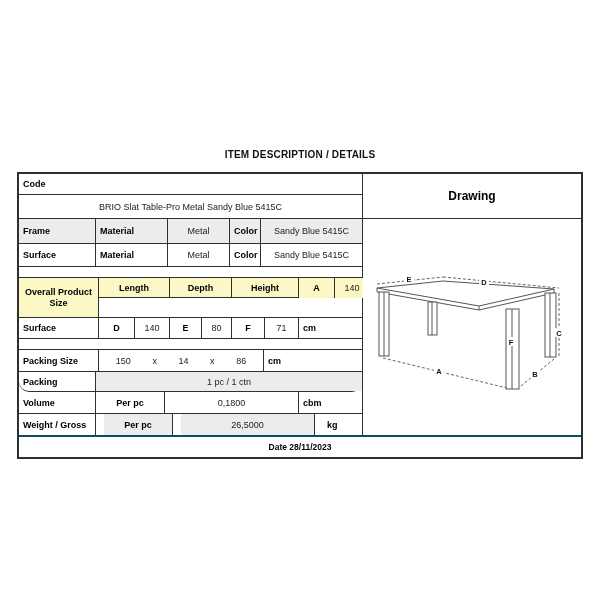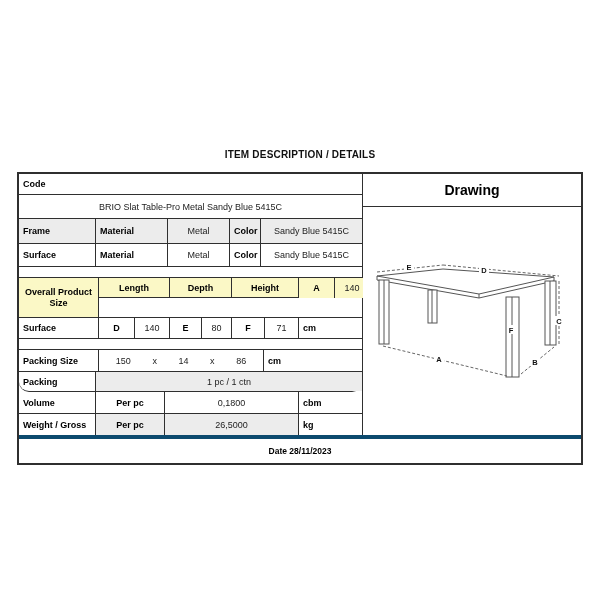--- a/index.html
+++ b/index.html
@@ -13,21 +13,21 @@
     font-size:10px;font-weight:bold;letter-spacing:.2px;color:#111;
   }
   .tbl{
     position:absolute;left:17px;top:172px;width:566px;
     border:2px solid #2f2f2f;background:#fff;
   }
   .body{display:flex;}
   .left{width:344px;border-right:1px solid #2f2f2f;}
   .right{flex:1;display:flex;flex-direction:column;}
   .row{display:flex;border-bottom:1px solid #2f2f2f;align-items:stretch;}
-  .row.last{border-bottom:none;}
+  .row.last{border-bottom:none;gap:8px;}
   .c{
     border-right:1px solid #2f2f2f;display:flex;align-items:center;justify-content:center;
     font-size:9px;color:#222;overflow:hidden;white-space:nowrap;
   }
   .c:last-child{border-right:none;}
   .lab{justify-content:flex-start;padding-left:4px;font-weight:bold;color:#000;}
   .bold{font-weight:bold;color:#000;}
   .gray{background:#ececec;}
   .yellow{background:#fbf8c6;}
   .spacer{height:11px;border-bottom:1px solid #2f2f2f;}
@@ -44,26 +44,26 @@
   .ops-label{
     width:80px;flex:none;border-right:1px solid #2f2f2f;display:flex;align-items:center;
     justify-content:center;text-align:center;font-size:9px;font-weight:bold;color:#000;
     white-space:normal;line-height:1.2;padding:0 2px;
   }
   .ops-rows{flex:1;display:flex;flex-direction:row;}
   .ops-rows .row{height:20px;}
   .ops-rows .row:last-child{border-bottom:none;}
   .packvals{justify-content:space-around;padding:0 6px;}
   .daterow{
-    border-top:4px solid #0c4a6e;height:28px;display:flex;align-items:center;
+    border-top:2px solid #0c4a6e;height:22px;display:flex;align-items:center;
     justify-content:center;font-size:8.5px;font-weight:bold;color:#000;
   }
   .dhdr{
-    height:33px;border-bottom:1px solid #2f2f2f;display:flex;align-items:center;
-    justify-content:center;font-size:14px;font-weight:bold;color:#000;
+    height:45px;border-bottom:1px solid #2f2f2f;display:flex;align-items:center;
+    justify-content:center;font-size:12px;font-weight:bold;color:#000;
   }
   .dcell{flex:1;position:relative;background:#fff;}
   .dcell svg{position:absolute;left:0;top:0;}
 </style>
 </head>
 <body>
 
 <div class="title">ITEM DESCRIPTION / DETAILS</div>
 
 <div class="tbl">

